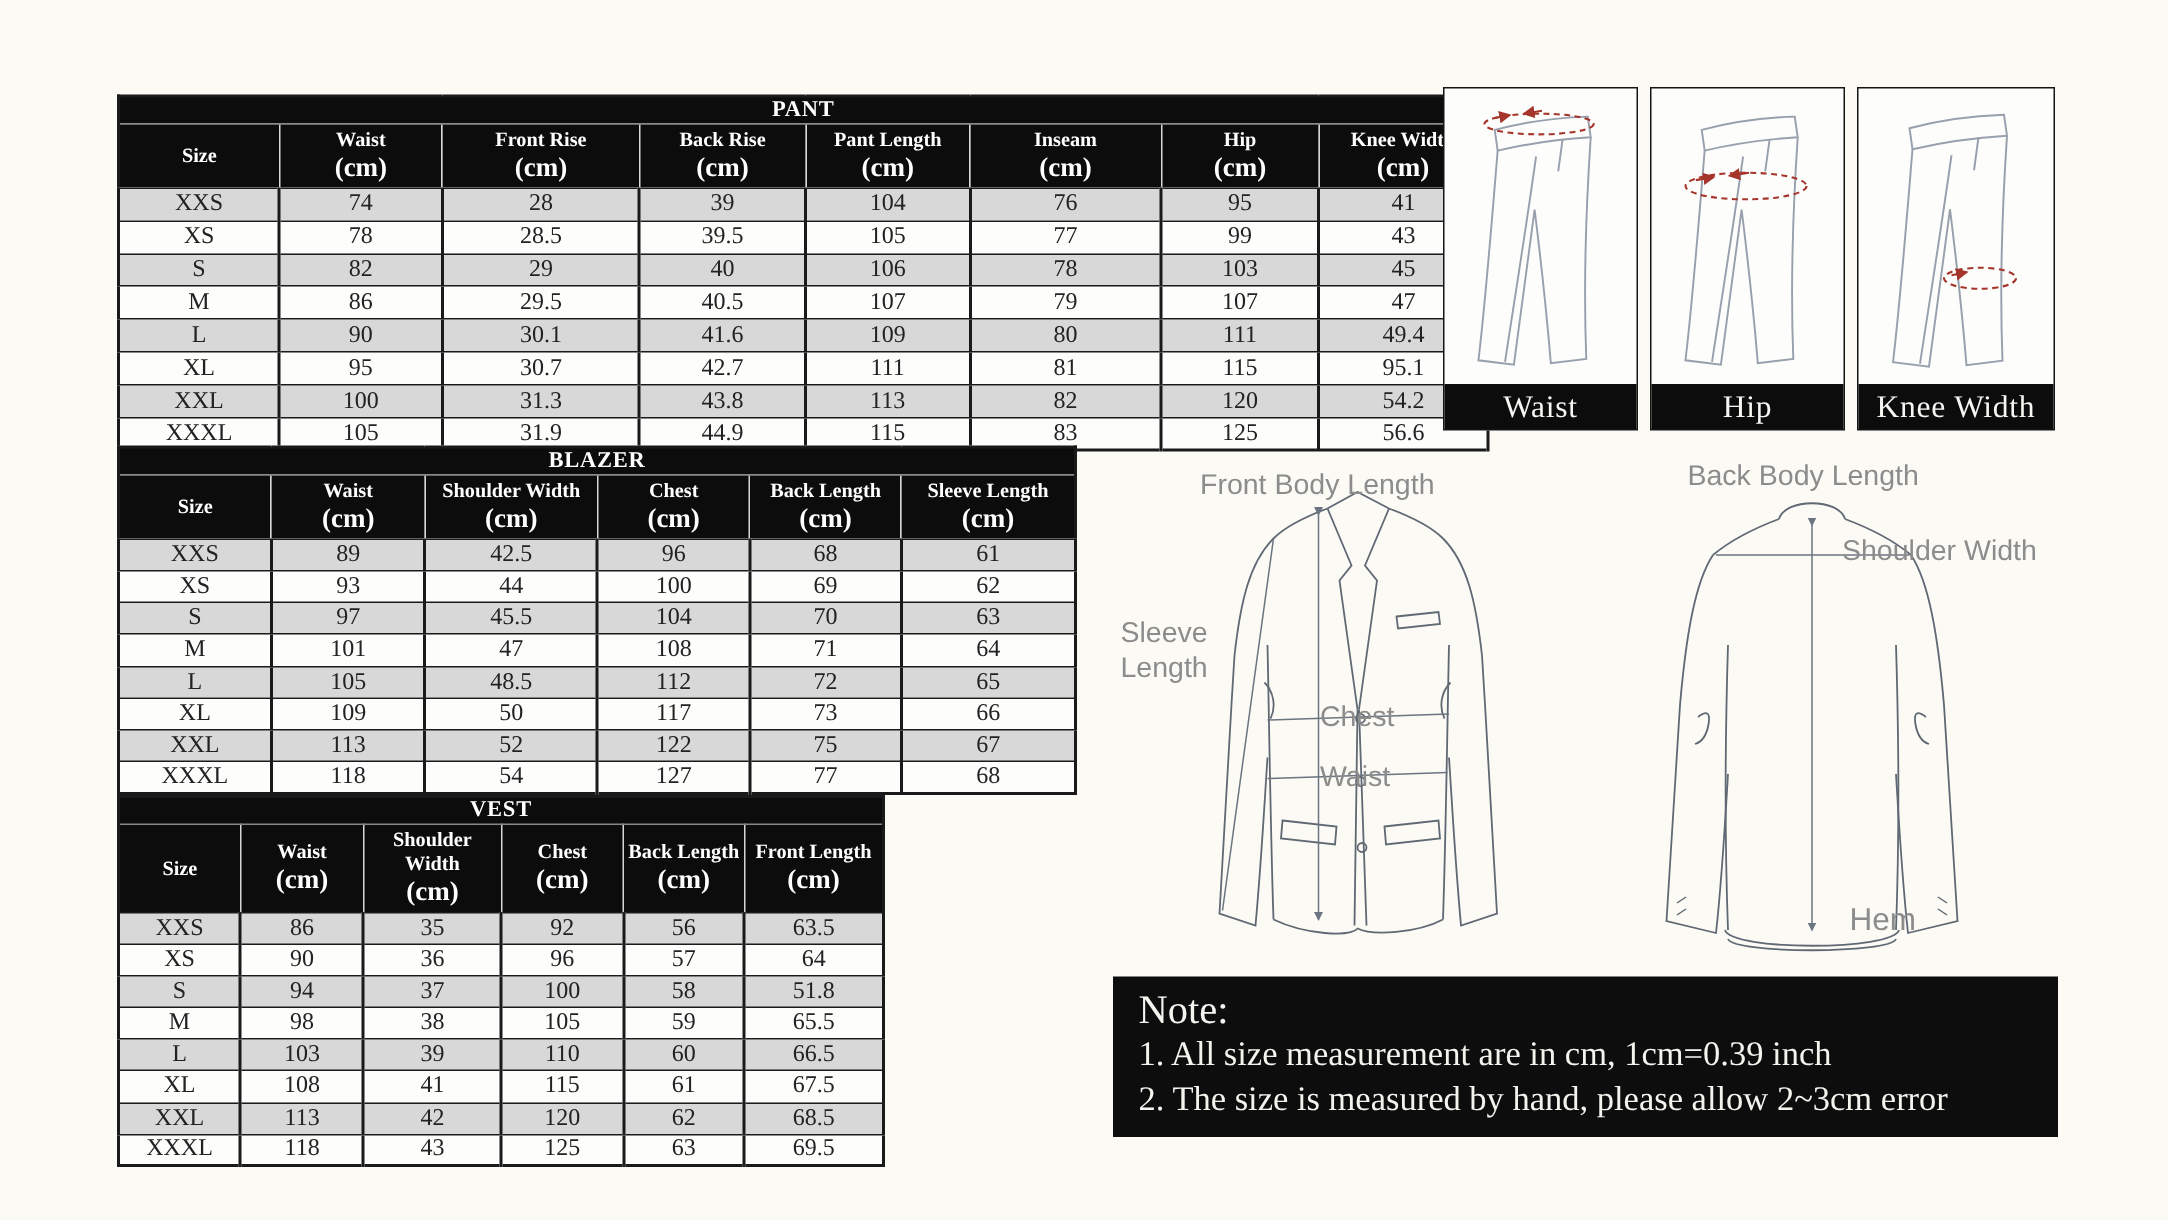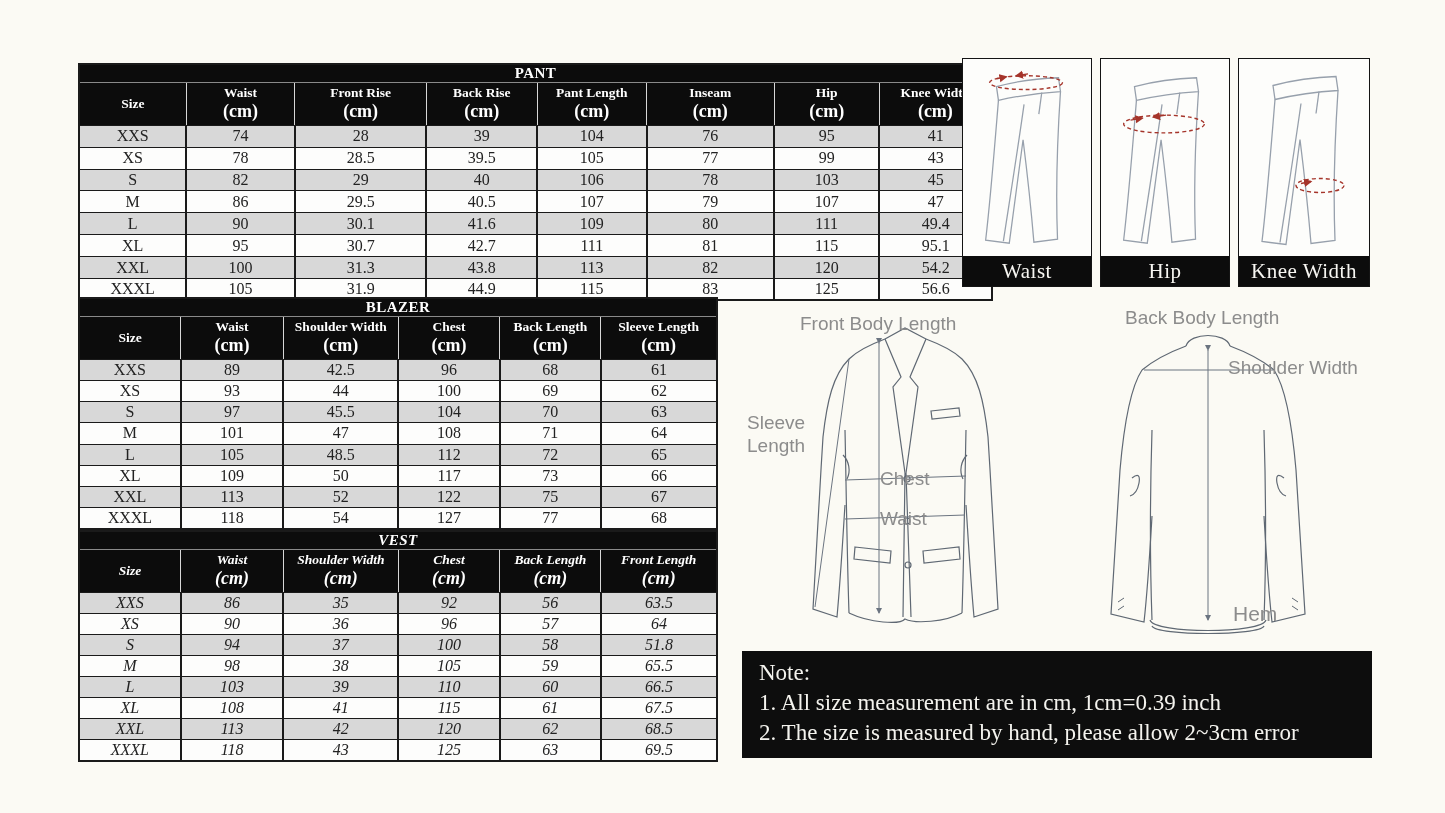--- a/index.html
+++ b/index.html
@@ -25,21 +25,21 @@
     line-height:1.2;padding:2px 0;margin-top:40px;}
   table.size-table th.hdr:first-child{border-left:none;}
   table.size-table th.hdr:last-child{border-right:none;}
   table.size-table .hu{font-size:18px;}
   table.size-table td{border:1px solid var(--grid-line);border-left-width:2px;border-right-width:2px;
     font-size:16px;text-align:center;vertical-align:middle;color:#222;}
   table.size-table tr.odd td{background:var(--row-alt-bg);}
   table.size-table tr.even td{background:var(--row-bg);}
   .t-pant{left:78px;top:63px;width:915px;height:228px;}
   .t-blazer{left:78px;top:297px;width:640px;height:222px;}
-  .t-vest{left:78px;top:530px;width:640px;height:221px;font-style:italic;}
+  .t-vest{left:78px;top:530px;width:512px;height:221px;}
   .t-pant td{height:21.9px;} .t-blazer td{height:21.2px;} .t-vest td{height:21.1px;}
   .t-pant .hdr{height:35px;} .t-blazer .hdr{height:34px;} .t-vest .hdr{height:34px;}
 
   
   .pant-box{position:absolute;top:58px;width:130px;height:229px;background:#fdfdfb;
     border:1.5px solid #141414;display:flex;flex-direction:column;}
   .pant-box svg{flex:1 1 auto;display:block;}
   .pant-box .cap{height:30px;background:#0c0c0c;color:#f7f6f2;font-size:21px;
     display:flex;align-items:center;justify-content:center;letter-spacing:.5px;}
   .pb1{left:962px;} .pb2{left:1100px;} .pb3{left:1238px;width:132px;}
@@ -48,21 +48,21 @@
   .diag{position:absolute;}
   .d-front{left:735px;top:300px;width:305px;height:348px;text-align:right;}
   .d-back{left:1080px;top:295px;width:320px;height:352px;text-align:center;}
   .diag svg{position:absolute;}
   .dlabel{position:absolute;font-family:"Liberation Sans", sans-serif;
     color:var(--diagram-label-text);font-size:19px;white-space:nowrap;line-height:1.2;}
 
   
   .note{position:absolute;left:742px;top:651px;width:630px;height:107px;
     background:var(--note-bg);color:var(--note-text);padding:7px 0 0 17px;}
-  .note .n-title{font-size:23px;line-height:30px;}
+  .note .n-title{font-size:27px;line-height:30px;}
   .note .n-line{font-size:23px;line-height:30px;}
 </style>
 </head>
 <body>
 
 <div class="sheet">
 
   <table class="size-table t-pant">
       <colgroup>
         <col style="width:11.76%">

